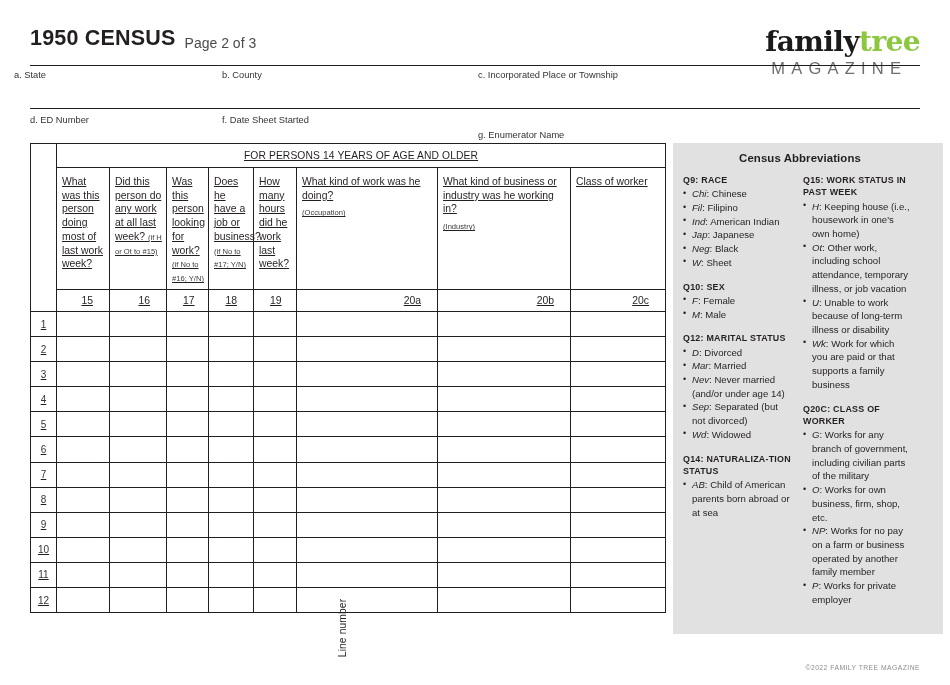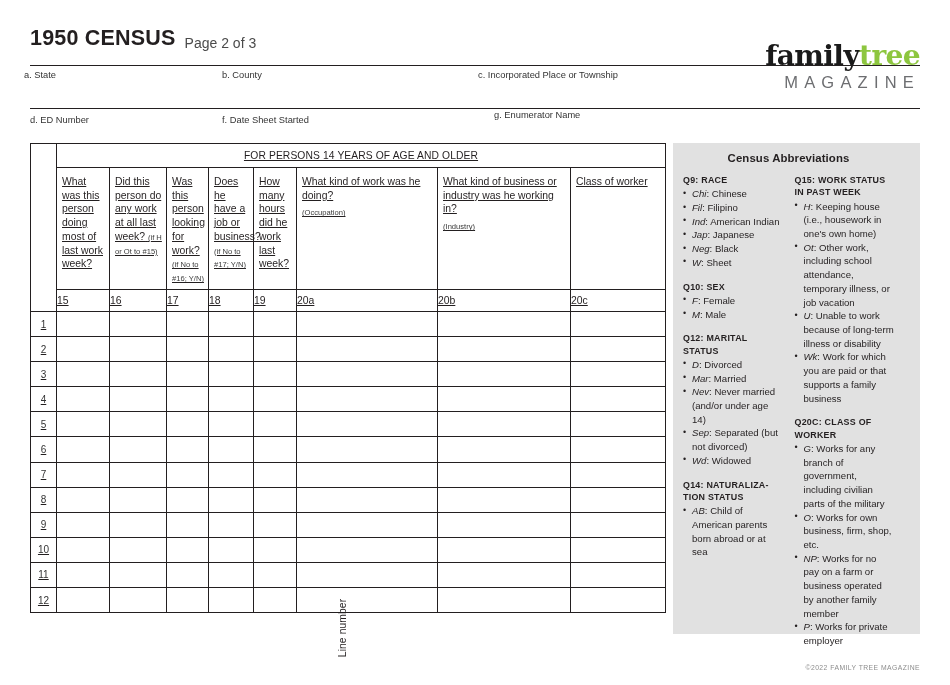--- a/index.html
+++ b/index.html
@@ -34,22 +34,22 @@
     color: #231f20;
   }
   #page-indicator {
     font-size: 14px;
     color: #4b4b4b;
   }
 
   
   #logo {
     position: absolute;
-    right: 0; top: 16px;
-    text-align: right;
+    right: 0; top: 2px;
+    text-align: left;
     line-height: 1;
   }
   #logo-wordmark {
     font-family: "DejaVu Serif", serif;
     font-size: 28px;
     font-weight: bold;
     letter-spacing: -0.6px;
     font-style: italic;
   }
   #logo-family { color: #1a1a1a; font-style: normal; }
@@ -135,42 +135,42 @@
     color: #3a3a3a;
   }
   .qhead .qsub-block {
     display: block;
     margin-top: 5px;
     font-size: 7.6px;
     line-height: 1.45;
     color: #3a3a3a;
   }
   .numrow td {
-    text-align: left;
+    text-align: right;
     font-size: 10.4px;
     height: 22px;
     vertical-align: middle !important;
-    padding: 2px 0 !important;
+    padding: 2px 16px !important;
     margin-left: 8px;
   }
   .datarow td {
     height: 25.1px;
   }
   .datarow td.linecell {
     text-align: center;
     font-size: 10px;
     vertical-align: middle !important;
     color: #333;
   }
 
   
   #sidebar {
     position: absolute;
     left: 673px; top: 143px;
-    width: 247px; height: 491px;
+    width: 270px; height: 491px;
     background: #e1e1e1;
     padding: 9px 26px 8px 10px;
   }
   #sidebar-title {
     text-align: center;
     font-size: 11.4px;
     font-weight: bold;
     margin-bottom: 10px;
     letter-spacing: 0.1px;
   }
@@ -223,28 +223,28 @@
       <span id="census-title">1950 CENSUS</span>
       <span id="page-indicator">Page 2 of 3</span>
     </div>
     <div id="logo">
       <div id="logo-wordmark"><span id="logo-family">family</span><span id="logo-tree">tree</span></div>
       <div id="logo-magazine">MAGAZINE</div>
     </div>
   </div>
 
   <div class="rule" id="rule-1"></div>
-  <div class="field-label" style="left:24px; top:70px;">a. State</div>
+  <div class="field-label" style="left:14px; top:70px;">a. State</div>
   <div class="field-label" style="left:222px; top:70px;">b. County</div>
   <div class="field-label" style="left:478px; top:70px;">c. Incorporated Place or Township</div>
 
   <div class="rule" id="rule-2"></div>
   <div class="field-label" style="left:30px; top:115px;">d. ED Number</div>
   <div class="field-label" style="left:222px; top:115px;">f. Date Sheet Started</div>
-  <div class="field-label" style="left:478px; top:110px;margin-left:16px;">g. Enumerator Name</div>
+  <div class="field-label" style="left:478px; top:130px;">g. Enumerator Name</div>
 
   <div id="grid-wrap">
     <table id="grid">
       <colgroup>
         <col style="width:26px">
         <col style="width:53px">
         <col style="width:57px">
         <col style="width:42px">
         <col style="width:45px">
         <col style="width:43px">

